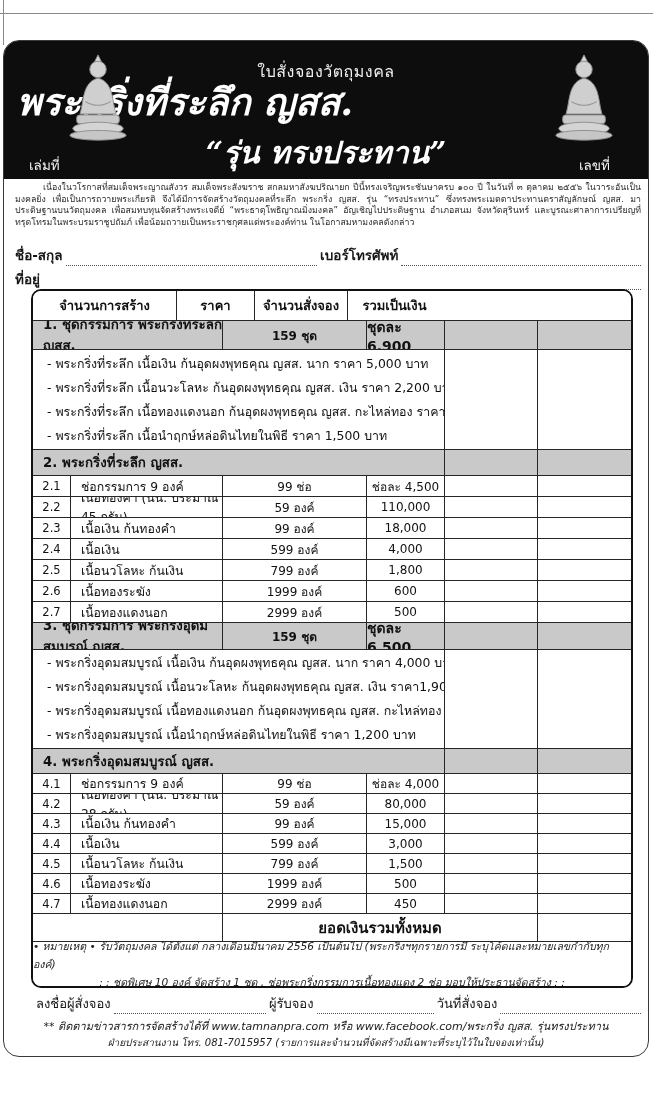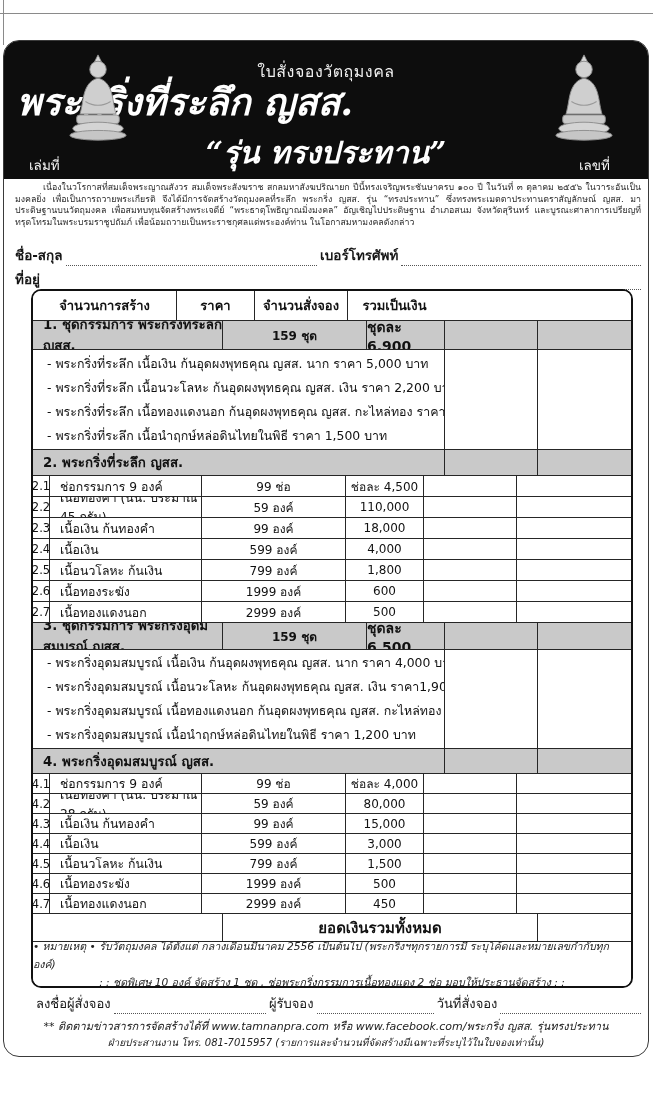--- a/index.html
+++ b/index.html
@@ -31,21 +31,21 @@
   .field-row{position:absolute;left:11px;width:629px;display:flex;align-items:flex-end;font-size:13.5px;font-weight:bold;}
   .dots{flex:1;border-bottom:1.6px dotted #555;height:15px;margin:0 3px;}
   
   .tbl{position:absolute;left:27px;top:248px;width:602px;border:2px solid #111;border-radius:10px;
        overflow:hidden;background:#fff;box-sizing:border-box;}
   .row{display:flex;border-bottom:1px solid #262626;background:#fff;box-sizing:border-box;}
   .row:last-child{border-bottom:none;}
   .c{box-sizing:border-box;border-right:1px solid #262626;display:flex;align-items:center;
      justify-content:center;font-size:12px;color:#111;overflow:hidden;}
   .c:last-child{border-right:none;}
-  .w-num{width:17px;font-size:11.5px;}
+  .w-num{width:38px;font-size:11.5px;}
   .w-name{width:152px;justify-content:flex-start;padding-left:10px;font-size:12.3px;}
   .w-c1{width:190px;justify-content:flex-start;padding-left:10px;}
   .w-c2{width:144px;}
   .w-c3{width:78px;}
   .w-c4{width:93px;}
   .w-c5{width:93px;}
   .w-big{width:412px;}
   .w-mid{width:315px;}
   .w-full{width:598px;}
   .hdr .c{font-weight:bold;font-size:13px;justify-content:center;padding-left:0;}

